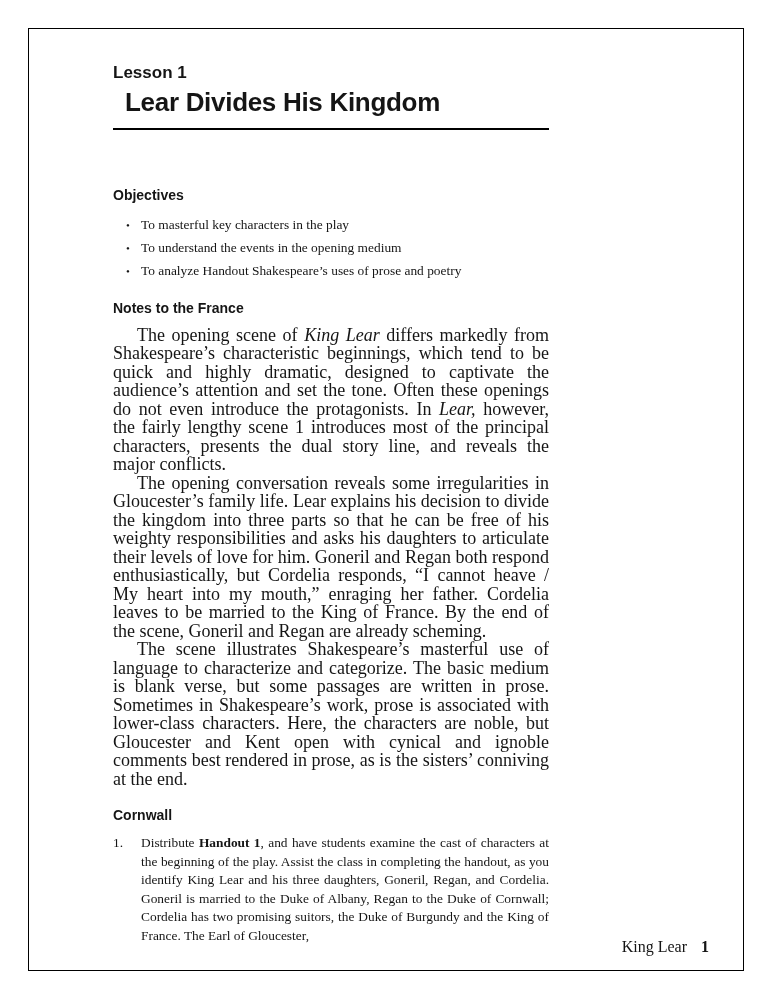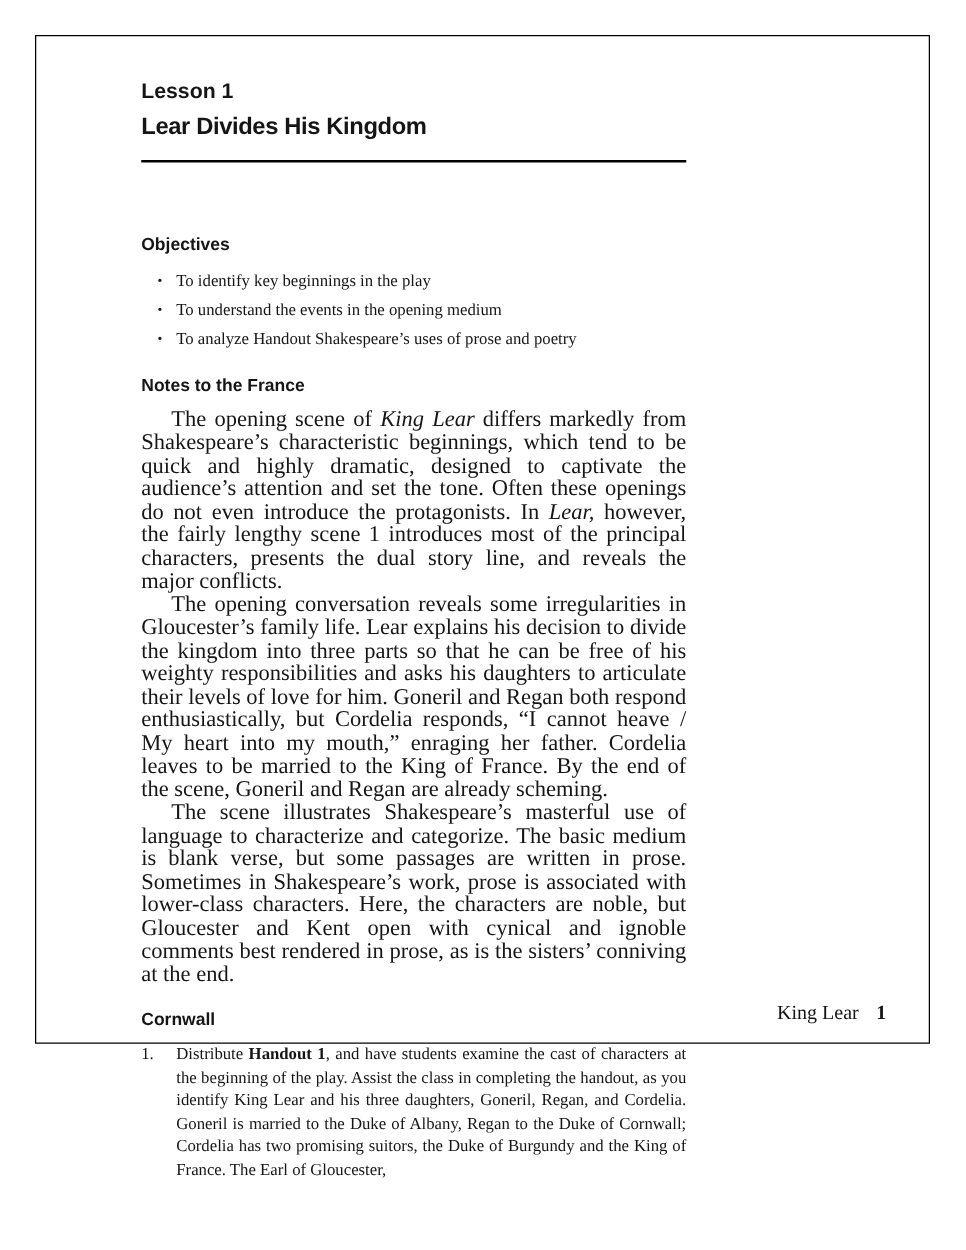--- a/index.html
+++ b/index.html
@@ -12,45 +12,45 @@
     height: 1000px;
     position: relative;
     font-family: "Liberation Serif", serif;
     color: #151515;
   }
   .page-border {
     position: absolute;
     left: 28px;
     top: 28px;
     width: 716px;
-    height: 807px;
+    height: 943px;
     border: 1px solid #000;
     box-sizing: border-box;
     background: #fff;
   }
   .content {
     position: absolute;
     left: 84px;
     top: 34px;
     width: 436px;
   }
   .lesson-label {
     font-family: "Liberation Sans", sans-serif;
     font-weight: bold;
     font-size: 17px;
     line-height: 20px;
     margin: 0;
   }
   .page-title {
     font-family: "Liberation Sans", sans-serif;
     font-weight: bold;
-    font-size: 19px;
+    font-size: 26px;
     line-height: 30px;
     letter-spacing: -0.3px;
-    margin: 4px 0 0 0;
+    margin: 4px 0 0 12px;
   }
   .title-rule {
     border: none;
     border-top: 2.5px solid #000;
     margin: 11px 0 0 0;
   }
   .section-heading {
     font-family: "Liberation Sans", sans-serif;
     font-weight: bold;
     font-size: 14px;
@@ -119,21 +119,21 @@
   <div class="content">
 
     <div class="lesson-label">Lesson 1</div>
     <h1 class="page-title">Lear Divides His Kingdom</h1>
     <hr class="title-rule">
 
     <h2 class="section-heading first">Objectives</h2>
     <div class="objectives-list">
       <div class="objective-item">
         <span class="bullet">•</span>
-        <span>To identify key beginnings in the play</span>
+        <span>To masterful key characters in the play</span>
       </div>
       <div class="objective-item">
         <span class="bullet">•</span>
         <span>To understand the events in the opening medium</span>
       </div>
       <div class="objective-item">
         <span class="bullet">•</span>
         <span>To analyze Handout Shakespeare’s uses of prose and poetry</span>
       </div>
     </div>

